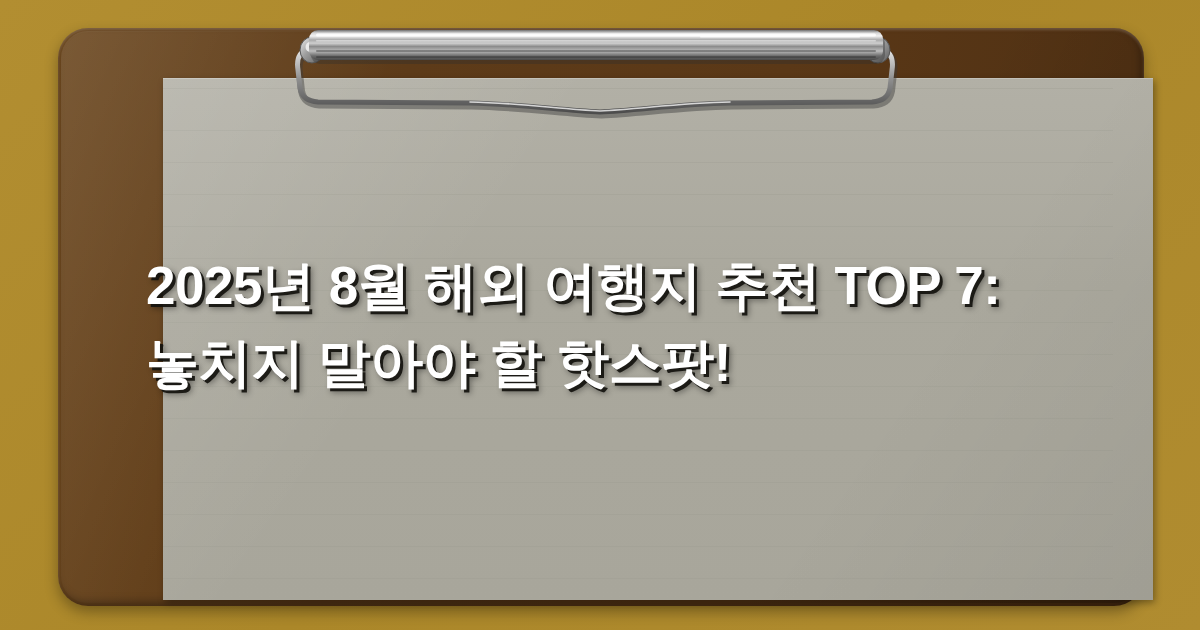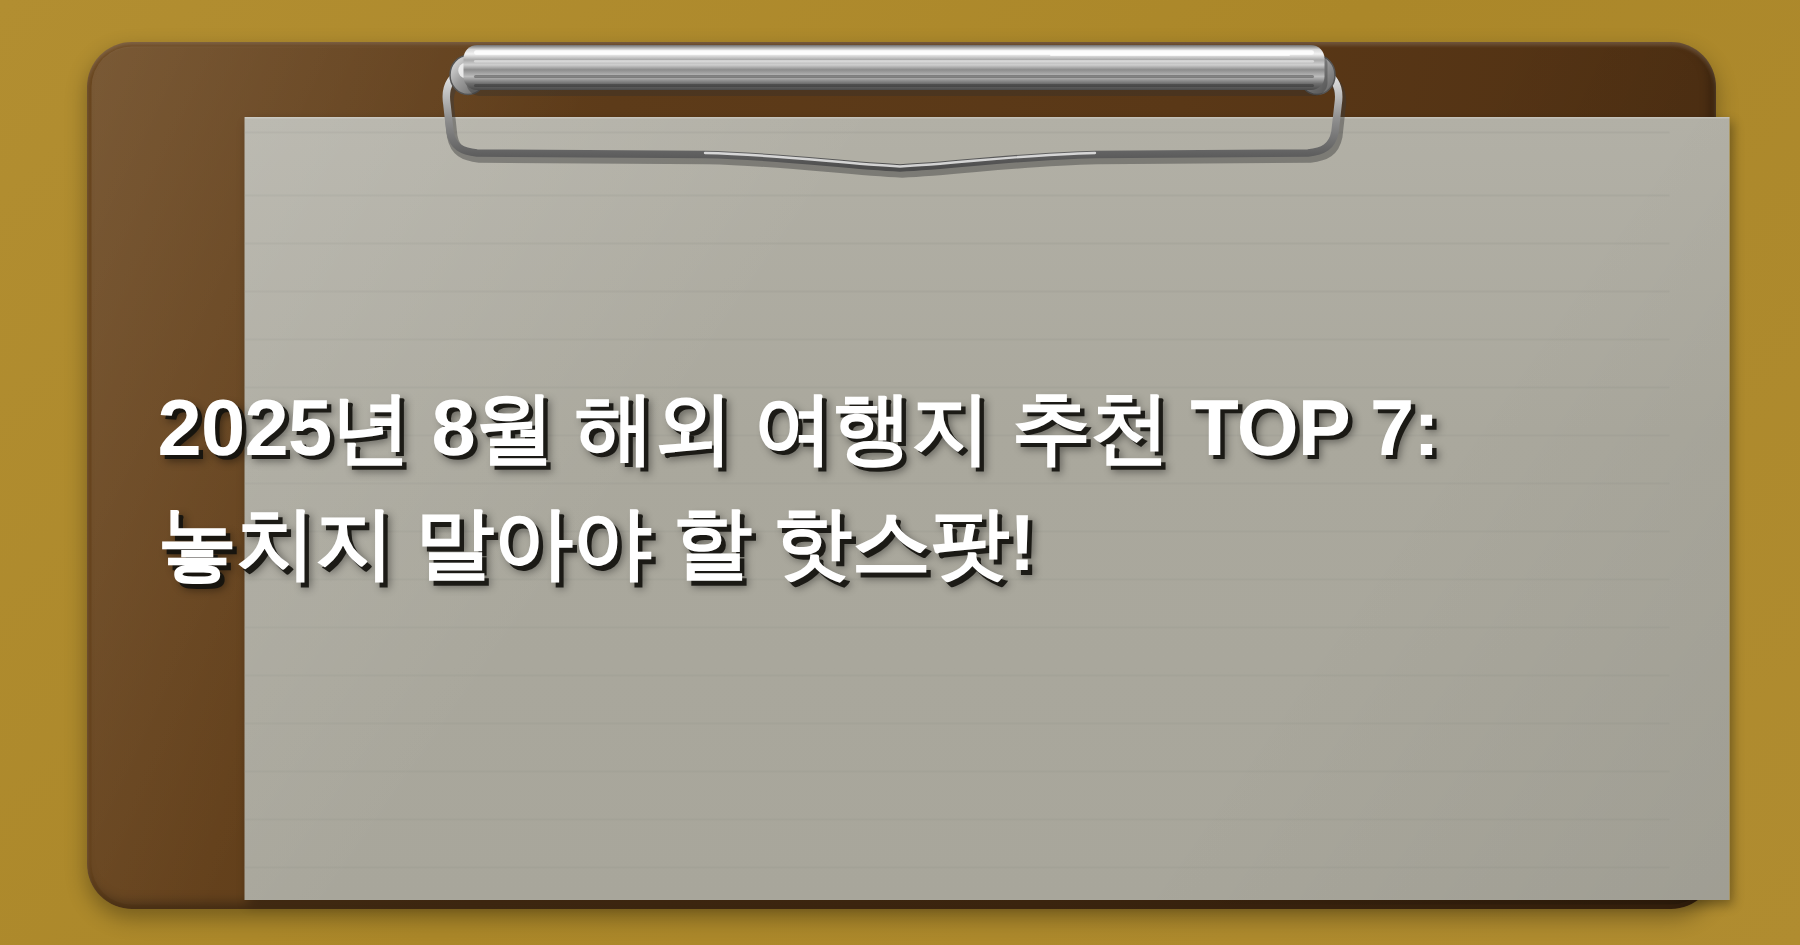--- a/index.html
+++ b/index.html
@@ -100,20 +100,21 @@
     font-size:53px;
     line-height:1.45;
     font-weight:700;
     color:#ffffff;
     letter-spacing:-0.5px;
     text-align:left;
     text-shadow:
       3px 3px 0 rgba(20,18,14,.92),
       4px 4px 6px rgba(0,0,0,.45);
     word-break:keep-all;
+    margin-left:41px;
   }
 </style>
 </head>
 <body>
 
 <div id="backdrop"></div>
 
 <div id="clipboard">
 
   <div id="paper">

